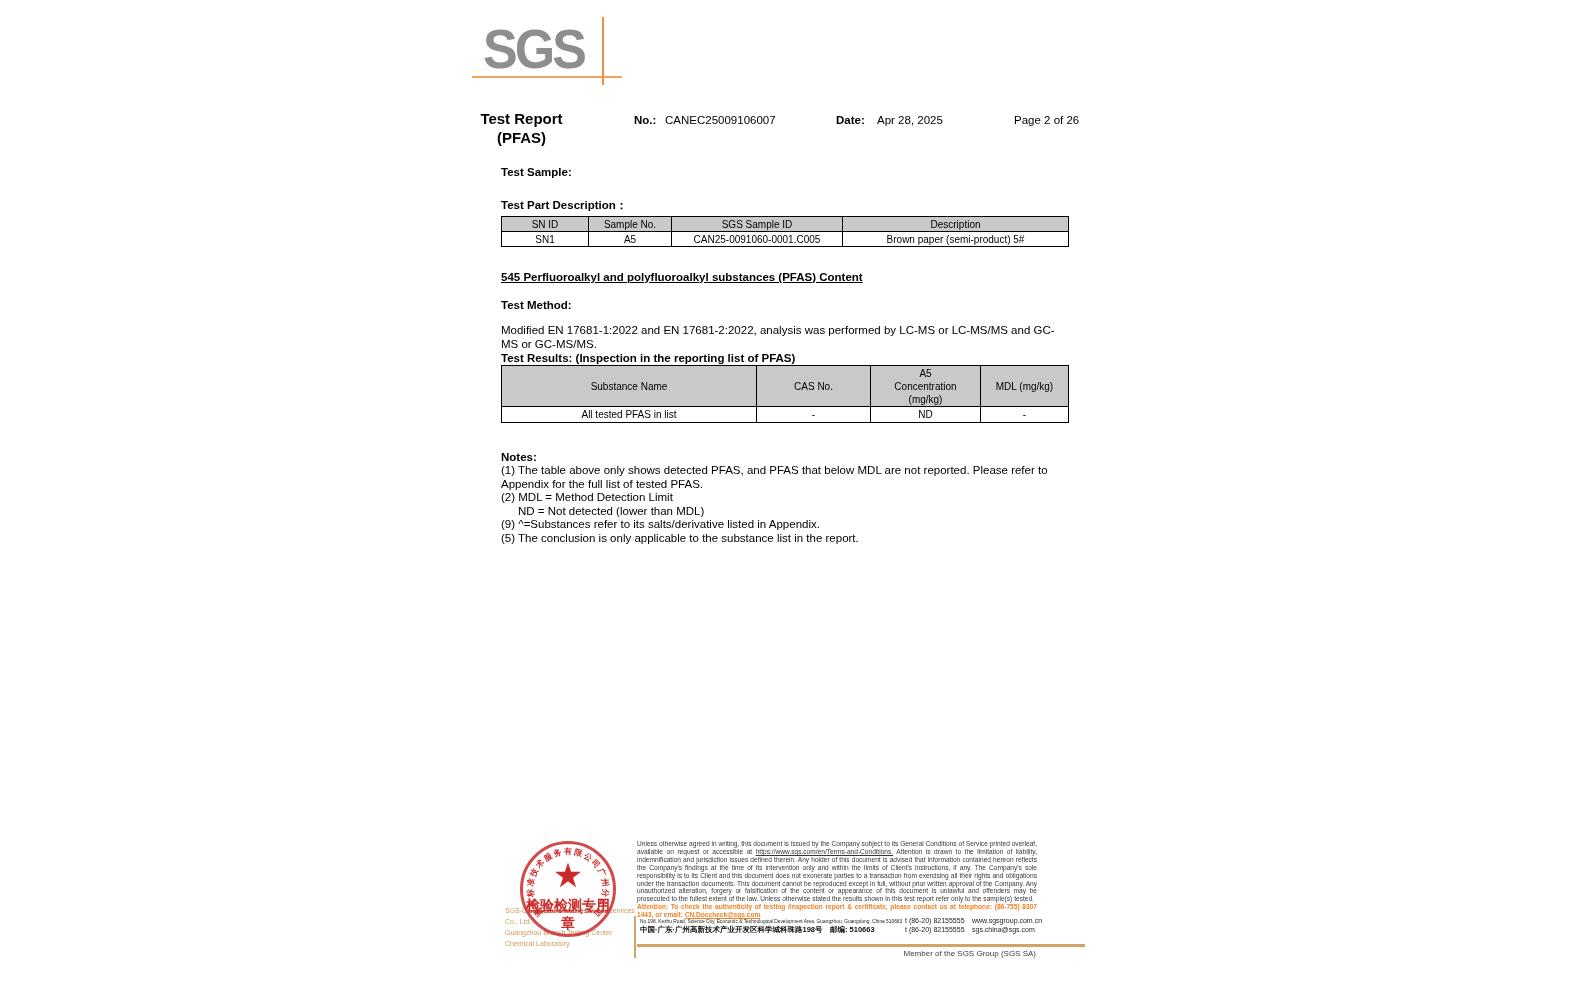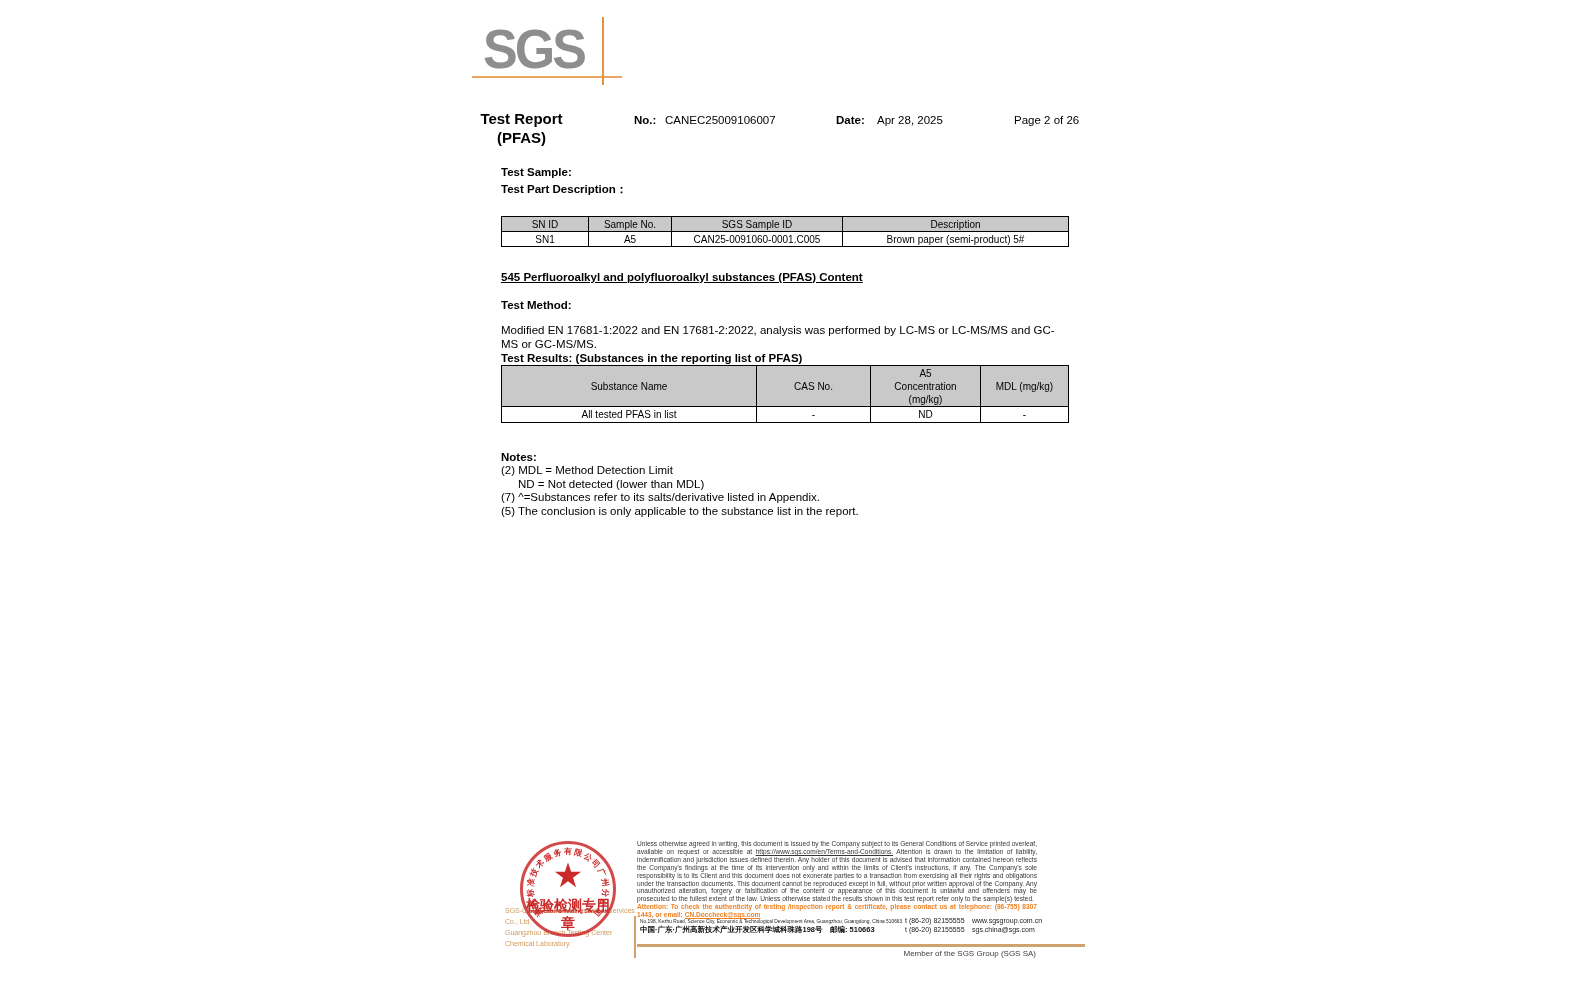--- a/index.html
+++ b/index.html
@@ -33,21 +33,21 @@
   .b { font-weight: bold; }
   .no-label { left: 634px; }
   .no-value { left: 665px; }
   .date-label { left: 836px; }
   .date-value { left: 877px; }
   .page-num { left: 1014px; }
 
   
   .body-label { position: absolute; left: 501px; font-size: 11.5px; font-weight: bold; }
   .ts-label { top: 166px; }
-  .tpd-label { top: 182px; }
+  .tpd-label { top: 198px; }
   .pfas-heading { top: 271px; text-decoration: underline; }
   .tm-label { top: 299px; }
   .tr-label { top: 352px; }
   .notes-label { top: 451px; }
   .body-text { position: absolute; left: 501px; font-size: 11.5px; line-height: 13.5px; width: 568px; }
   .tm-text { top: 324px; }
   .notes-text { top: 464px; }
   .notes-text .indent { padding-left: 17px; }
   .it { font-style: italic; }
 
@@ -149,21 +149,21 @@
       <td>Brown paper (semi-product) 5#</td>
     </tr>
   </tbody>
     </table>
 
   <div class="body-label pfas-heading">545 Perfluoroalkyl and polyfluoroalkyl substances (PFAS) Content</div>
 
   <div class="body-label tm-label">Test Method:</div>
   <div class="body-text tm-text">Modified EN 17681-1:2022 and EN 17681-2:2022, analysis was performed by LC-MS or LC-MS/MS and GC-MS or GC-MS/MS.</div>
 
-  <div class="body-label tr-label">Test Results: (Substances in the reporting list of PFAS)</div>
+  <div class="body-label tr-label">Test Results: (Inspection in the reporting list of PFAS)</div>
   <table class="results-table">
     <colgroup>
         <col style="width:255px">
         <col style="width:114px">
         <col style="width:110px">
         <col style="width:88px">
       </colgroup>
     <tbody>
         <tr class="hrow">
       <th>Substance Name</th>
@@ -179,23 +179,24 @@
       <td>All tested PFAS in list</td>
       <td>-</td>
       <td>ND</td>
       <td>-</td>
     </tr>
   </tbody>
     </table>
 
   <div class="body-label notes-label">Notes:</div>
   <div class="body-text notes-text">
+    <div>(1) The table above only shows detected PFAS, and PFAS that below MDL are not reported. Please refer to Appendix for the full list of tested PFAS.</div>
     <div>(2) MDL = Method Detection Limit</div>
     <div class="indent">ND = Not detected (lower than MDL)</div>
-    <div>(7) ^=Substances refer to its salts/derivative listed in Appendix.</div>
+    <div>(9) ^=Substances refer to its salts/derivative listed in Appendix.</div>
     <div>(5) The conclusion is only applicable to the substance list in the report.</div>
   </div>
 
   <div class="company-lines">
     <div>SGS-CSTC Standards Technical Services Co., Ltd.</div>
     <div>Guangzhou Branch Testing Center Chemical Laboratory.</div>
   </div>
 
   <div class="stamp">
     <div class="stamp-ring">

